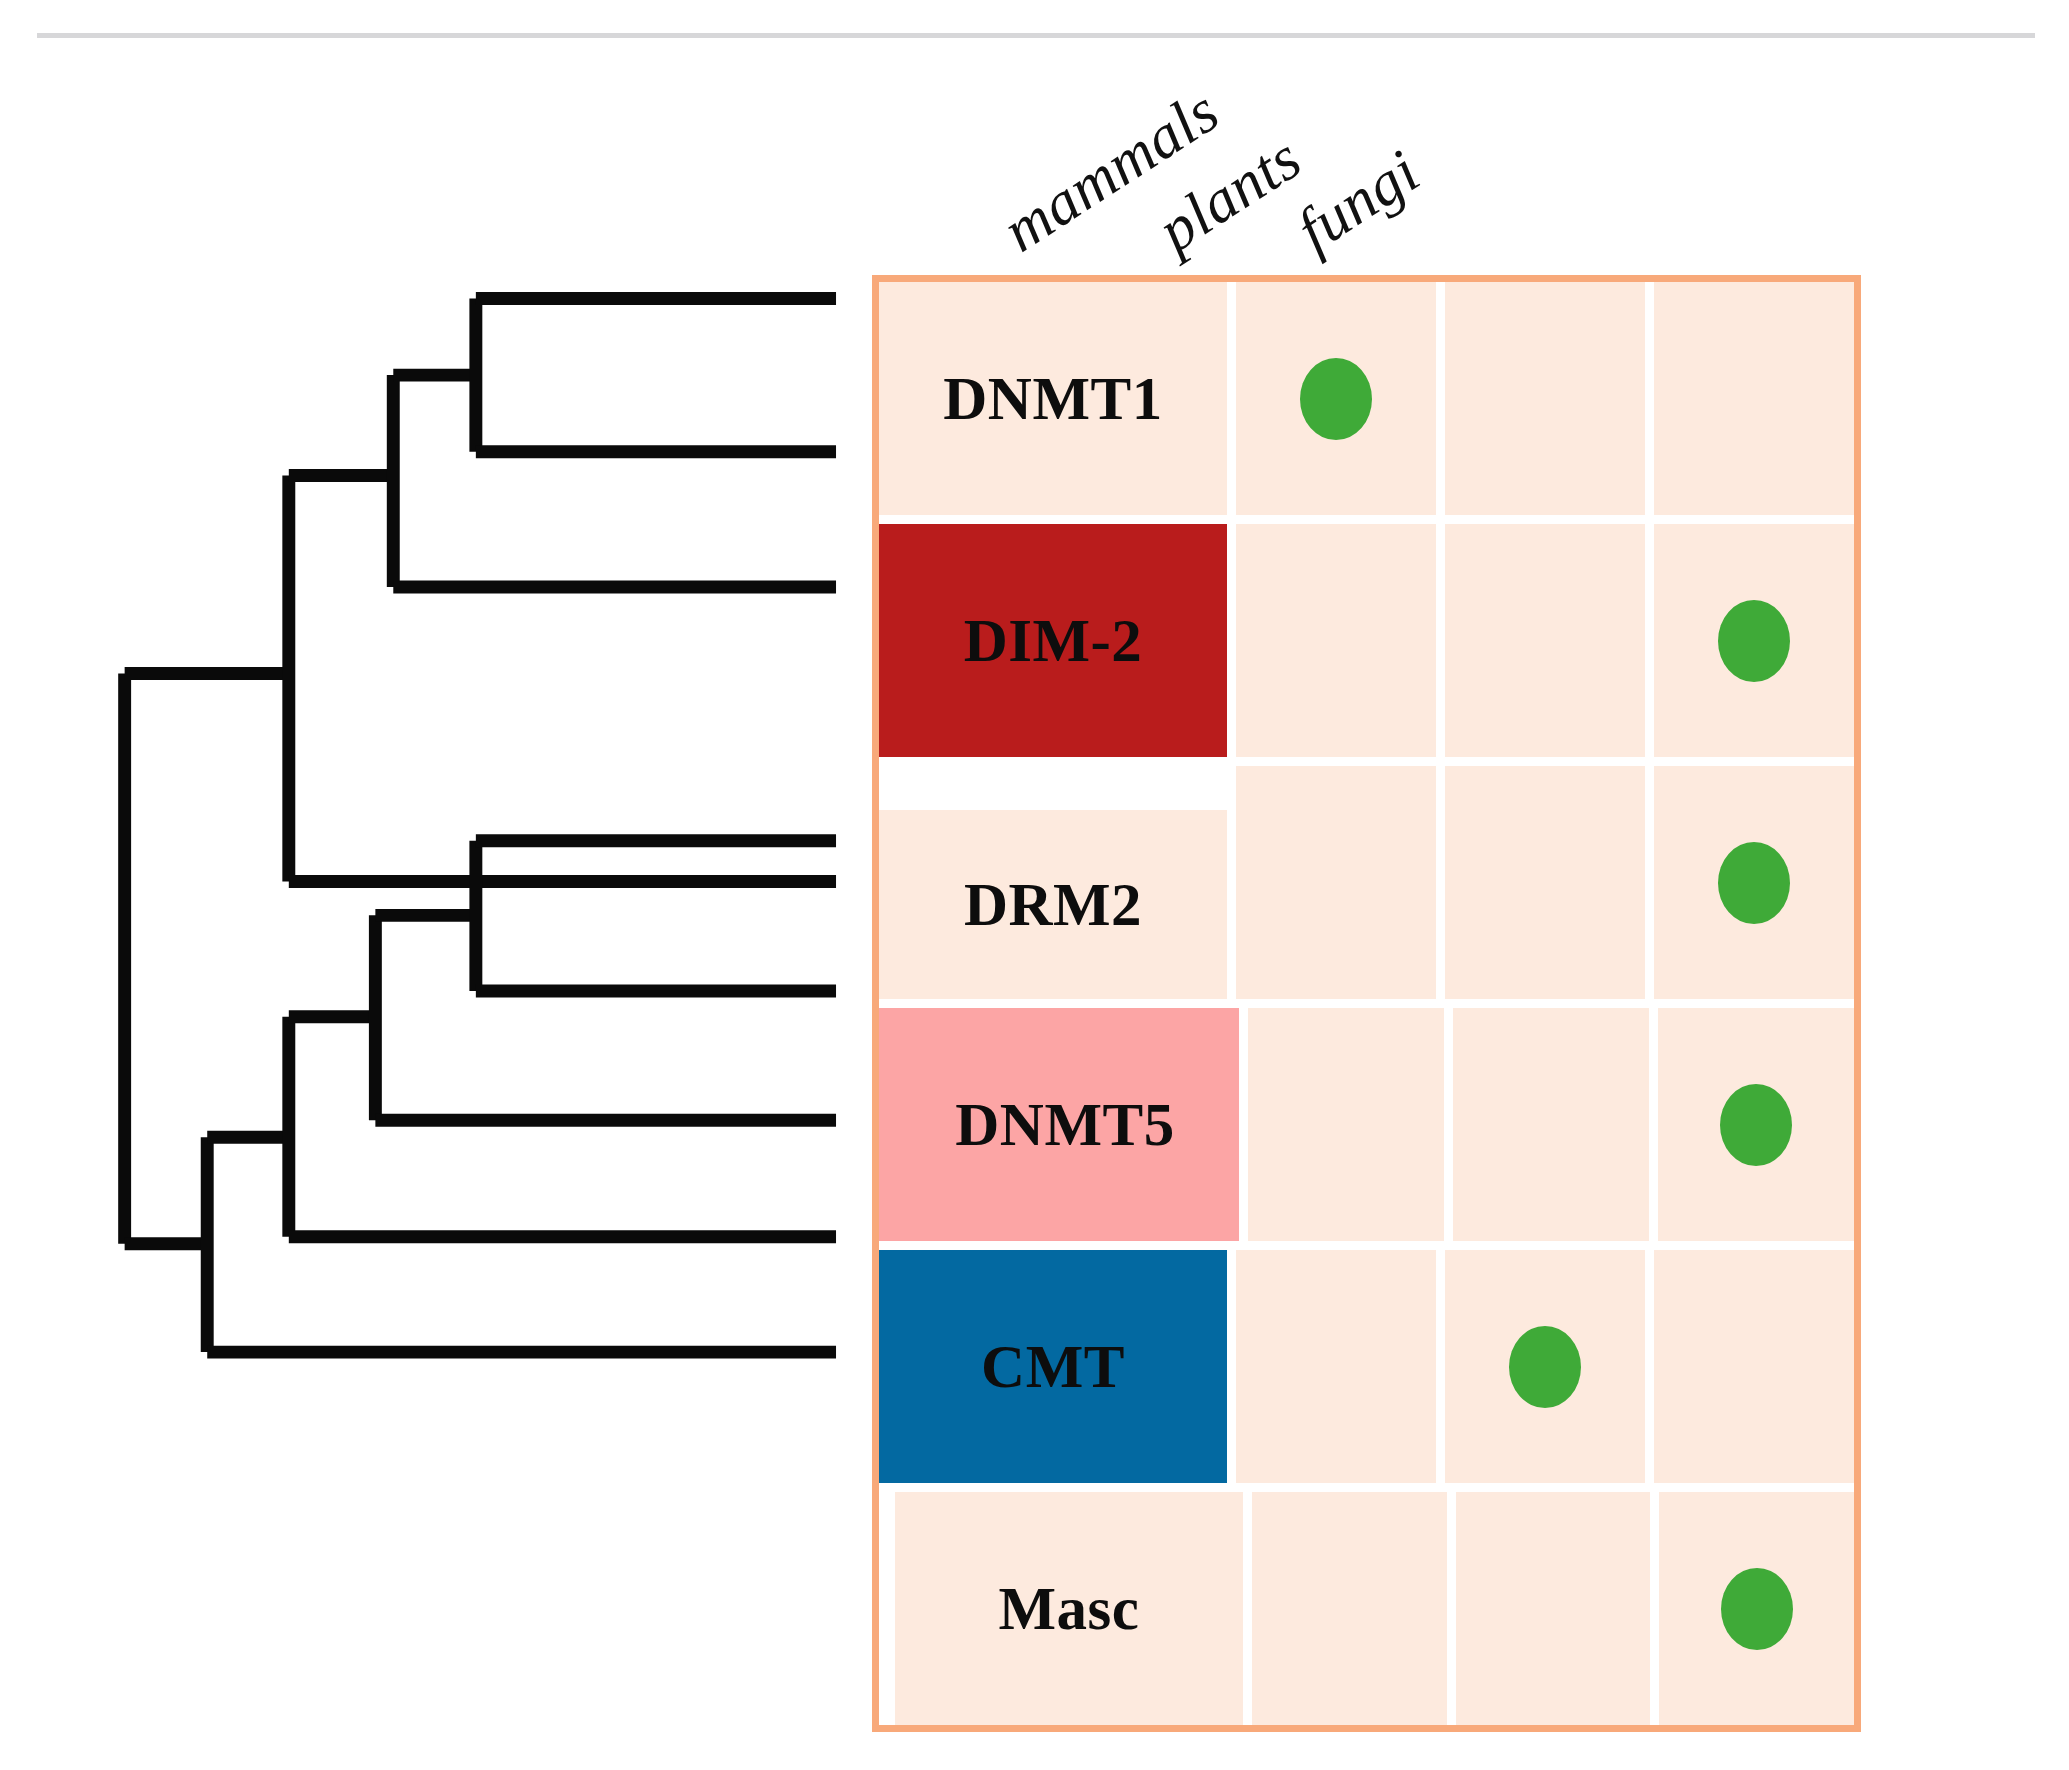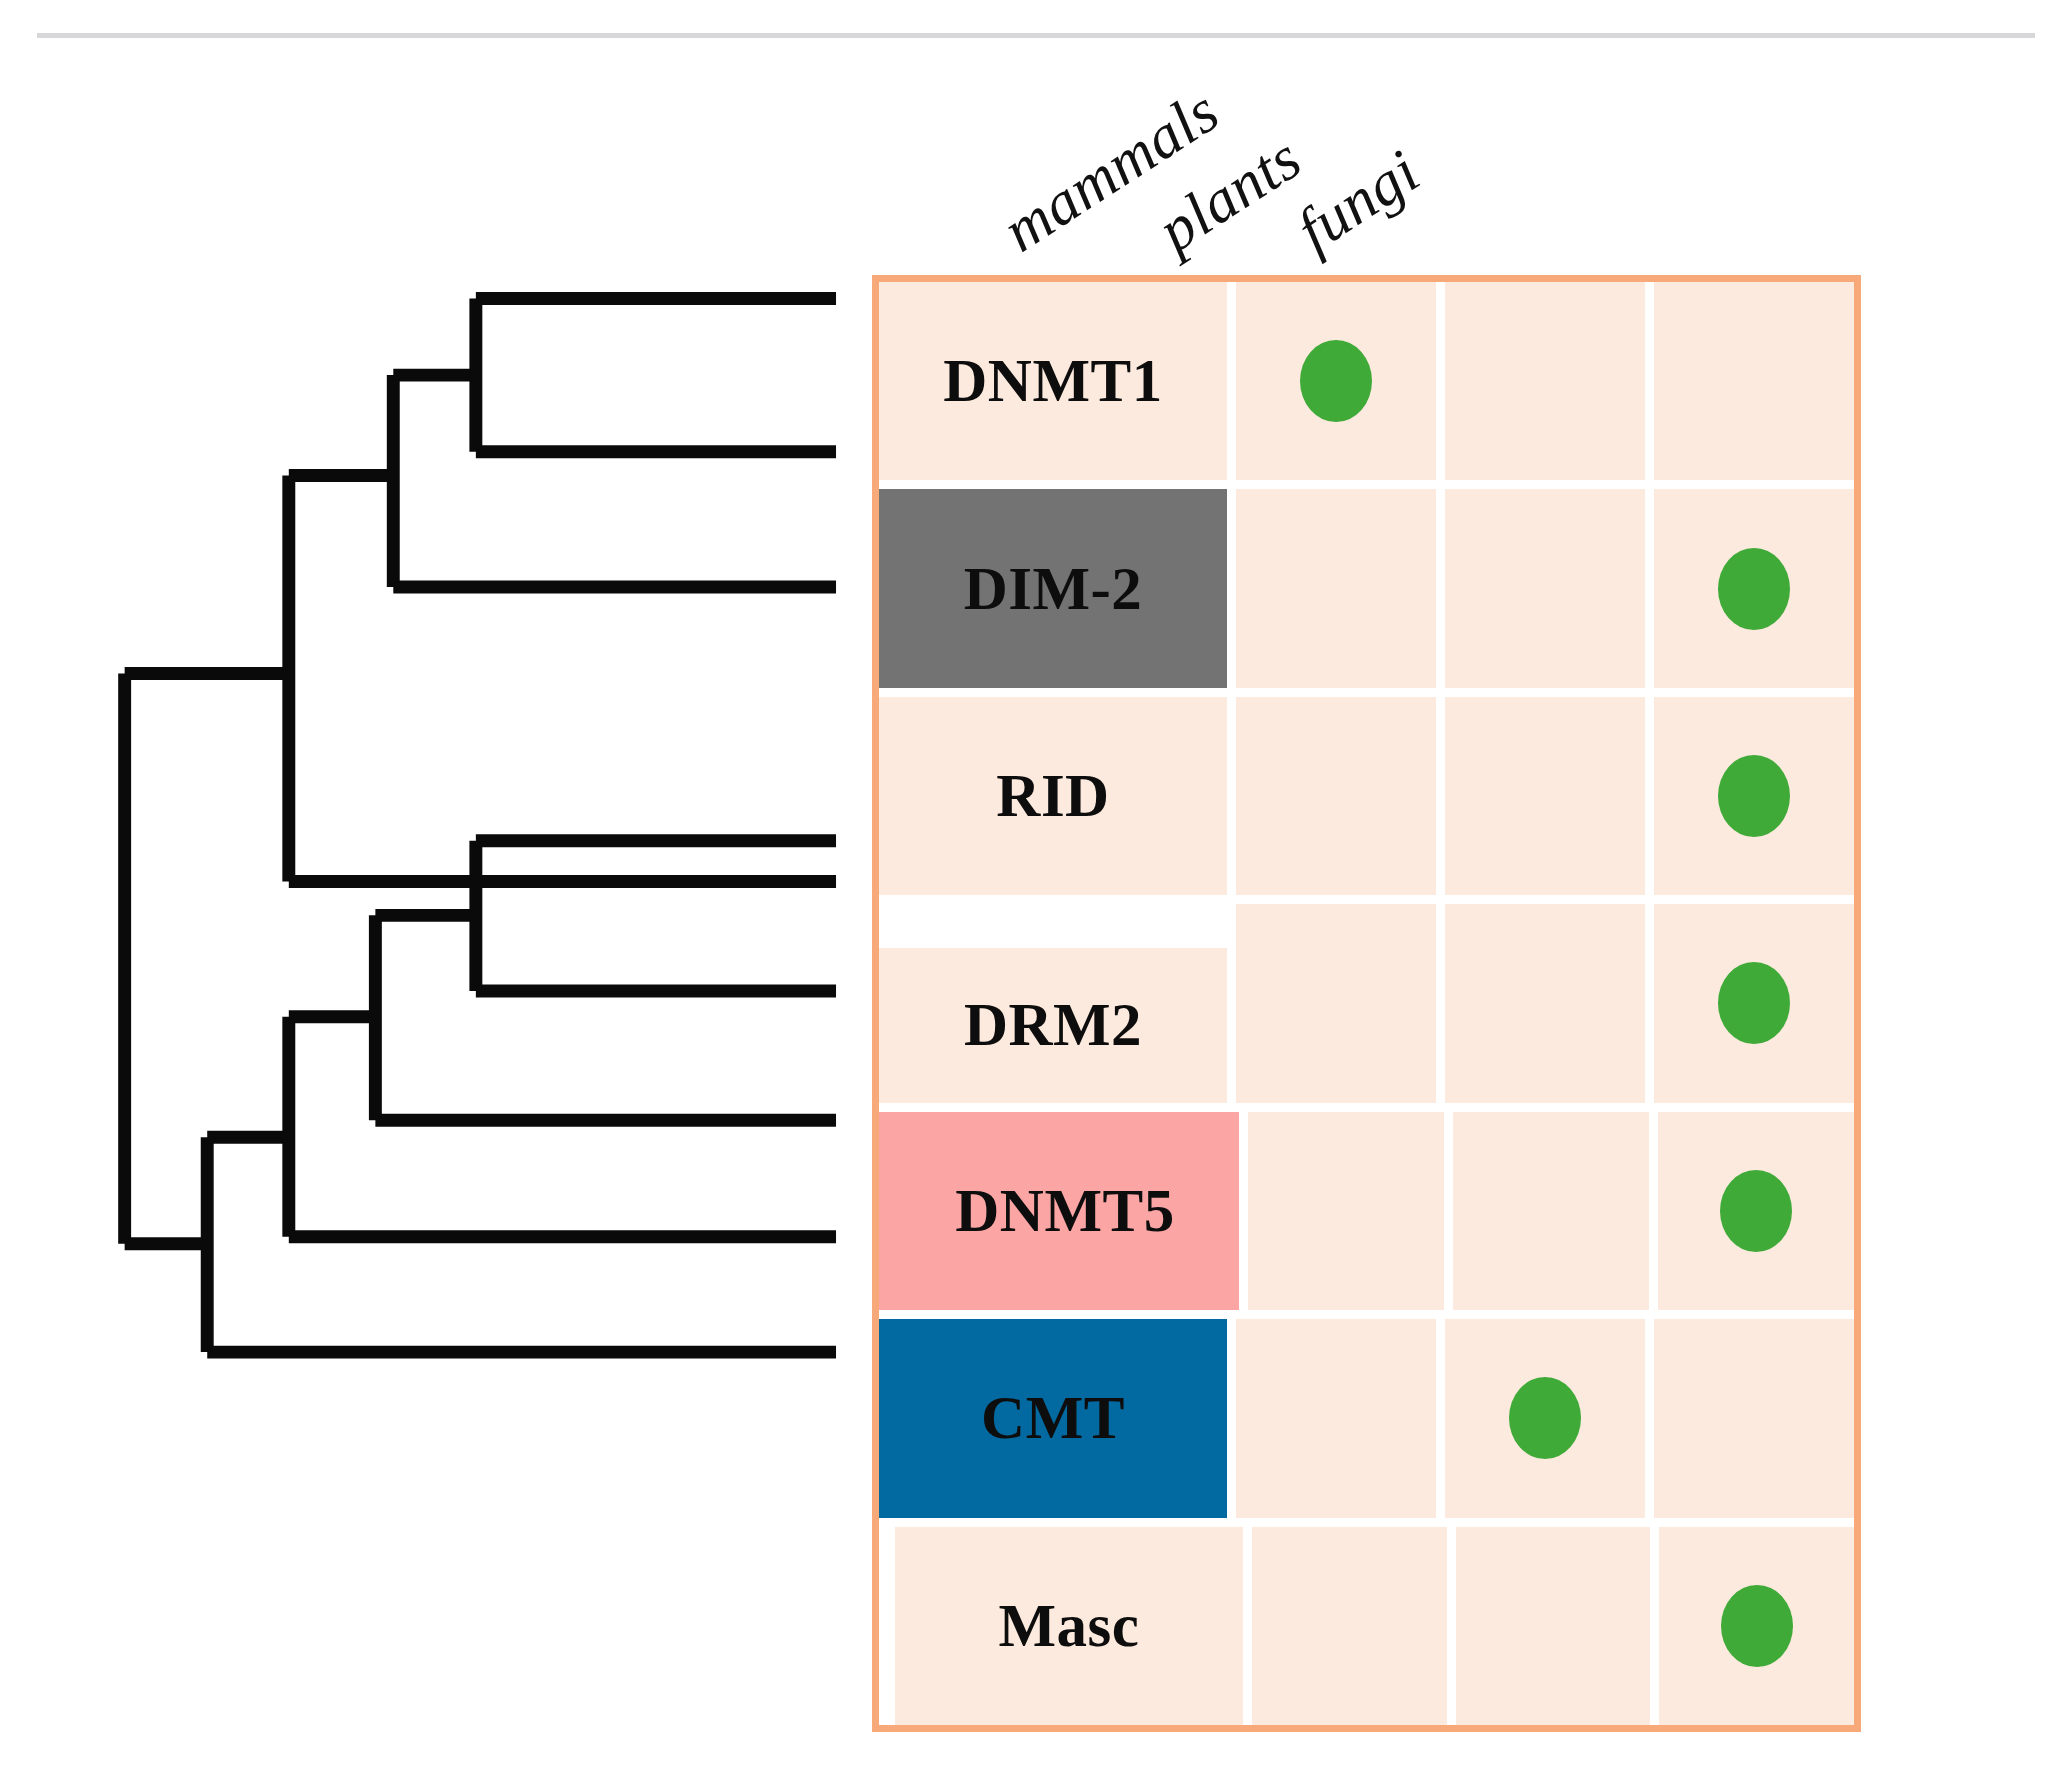--- a/index.html
+++ b/index.html
@@ -139,36 +139,28 @@
       <div class="cell-label" style="background: rgb(253, 234, 222);">DNMT1</div>
       <div class="cell-mark" style="background: rgb(253, 234, 222);">
           <span class="dot" style="background: rgb(63, 170, 56);"></span>
         </div>
       <div class="cell-mark" style="background: rgb(253, 234, 222);"></div>
       <div class="cell-mark" style="background: rgb(253, 234, 222);"></div>
     </div>
 
 
     <div class="m-row">
-      <div class="cell-label" style="background: #737373;">DIM-2</div>
-      <div class="cell-mark" style="background: rgb(253, 234, 222);"></div>
-      <div class="cell-mark" style="background: rgb(253, 234, 222);"></div>
-      <div class="cell-mark" style="background: rgb(253, 234, 222);">
-          <span class="dot" style="background: rgb(63, 170, 56);"></span>
-        </div>
-    </div>
-
-    <div class="m-row">
-      <div class="cell-label" style="background: rgb(253, 234, 222);">RID</div>
-      <div class="cell-mark" style="background: rgb(253, 234, 222);"></div>
-      <div class="cell-mark" style="background: rgb(253, 234, 222);"></div>
-      <div class="cell-mark" style="background: rgb(253, 234, 222);">
-          <span class="dot" style="background: rgb(63, 170, 56);"></span>
-        </div>
-    </div>
+      <div class="cell-label" style="background: #b91c1c;">DIM-2</div>
+      <div class="cell-mark" style="background: rgb(253, 234, 222);"></div>
+      <div class="cell-mark" style="background: rgb(253, 234, 222);"></div>
+      <div class="cell-mark" style="background: rgb(253, 234, 222);">
+          <span class="dot" style="background: rgb(63, 170, 56);"></span>
+        </div>
+    </div>
+
 
 
     <div class="m-row">
       <div class="cell-label" style="background: rgb(253, 234, 222); margin-top: 44px;">DRM2</div>
       <div class="cell-mark" style="background: rgb(253, 234, 222);"></div>
       <div class="cell-mark" style="background: rgb(253, 234, 222);"></div>
       <div class="cell-mark" style="background: rgb(253, 234, 222);">
           <span class="dot" style="background: rgb(63, 170, 56);"></span>
         </div>
     </div>

